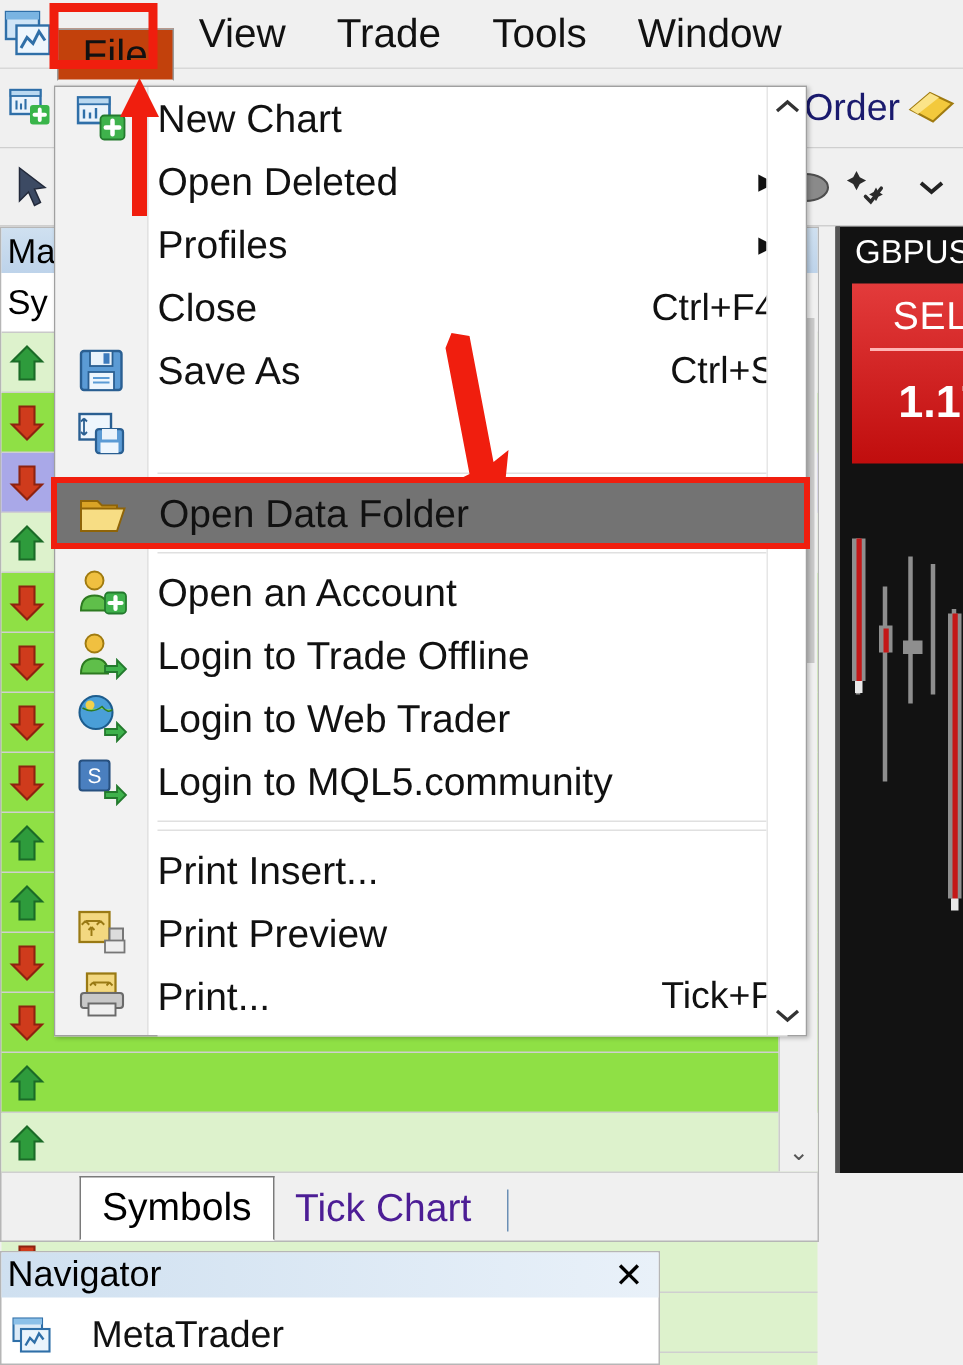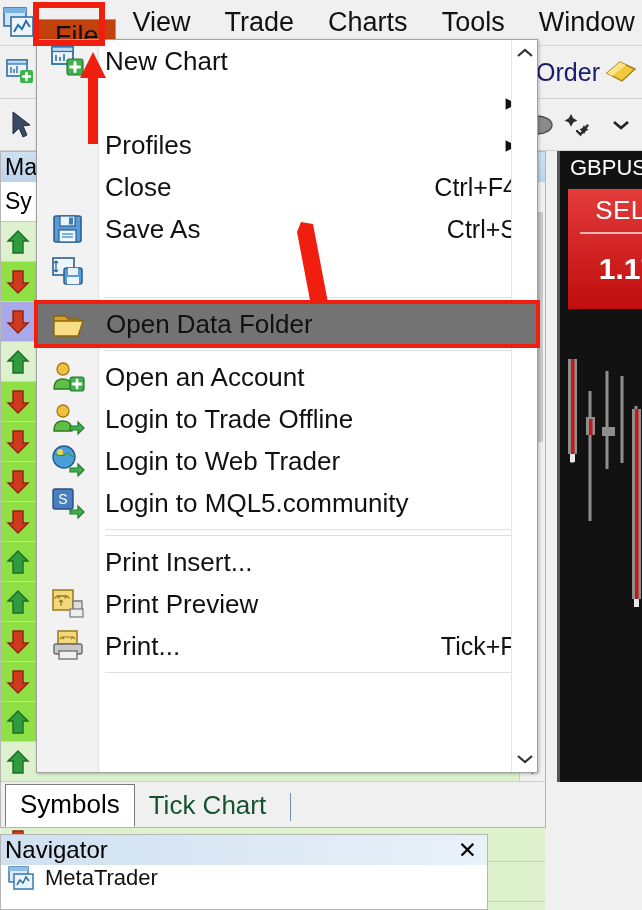--- a/index.html
+++ b/index.html
@@ -74,40 +74,41 @@
   .mw-scroll .btn { height: 26px; display:flex; align-items:center; justify-content:center; font-size:16px; color:#555; }
   .mw-scroll .thumb { position:absolute; left:2px; right:2px; top:30px; height:230px; background:#c9c9c9; }
 
   
   .tabs {
     position: absolute; left: 0; top: 782px; width: 546px; height: 46px;
     background: #f0f0f0; border: 1px solid #b6b6b6; border-top: none;
     display: flex; align-items: flex-end; padding-left: 4px;
   }
   .tab {
-    font-size: 26px; padding: 4px 14px 6px 14px; color: #14532d;
+    font-size: 26px; padding: 4px 14px 6px 14px; color: #4c1d95;
   }
   .tab.active {
     background: #ffffff; border: 1px solid #7a7a7a; border-bottom: 1px solid #fff;
     color: #000;
+    margin-left: 48px;
   }
   .tab-caret { width:1px; height:28px; background:#6b8fb5; margin-left:10px; margin-bottom:6px; }
 
   
   .nav-panel {
-    position: absolute; left: 0; top: 834px; width: 488px; height: 76px;
+    position: absolute; left: 0; top: 834px; width: 440px; height: 76px;
     background: #fff; border: 1px solid #b6b6b6;
   }
   .nav-title {
     height: 30px; background: linear-gradient(to right,#cfe0f0,#e9f1f9);
     display: flex; align-items: center; padding: 0 4px;
     font-size: 24px; color: #000;
   }
   .nav-title .x { margin-left: auto; font-size: 23px; padding-right: 6px; }
-  .nav-row { display:flex; align-items:flex-start; height:40px; padding-left:6px; font-size:22px; color:#111; gap:8px;}
+  .nav-row { display:flex; align-items:flex-end; height:40px; padding-left:6px; font-size:25px; color:#111; gap:24px;}
 
   
   .chart-panel {
     position: absolute; left: 557px; top: 151px; width: 85px; height: 631px;
     background: #121212; border-left: 3px solid #555; overflow: hidden;
   }
   .chart-hdr {
     height: 34px; display: flex; align-items: center; gap: 6px; padding-left: 4px;
     color: #fff; font-size: 22px;
   }
@@ -116,21 +117,21 @@
     background: linear-gradient(to bottom,#e33b3b,#c00d0d);
     color: #fff; text-align: center;
   }
   .sell-box .lbl { font-size: 26px; padding-top: 6px; letter-spacing: .5px; }
   .sell-box .rule { height:2px; background:#ffb3b3; margin: 6px 12px; }
   .sell-box .px { font-size: 30px; font-weight: bold; padding-top: 12px; }
   .candles { position: absolute; left: 0; top: 200px; width: 85px; height: 430px; }
 
   
   .dropdown {
-    position: absolute; left: 36px; top: 39px; width: 502px; height: 734px;
+    position: absolute; left: 36px; top: 57px; width: 502px; height: 634px;
     background: #ffffff; border: 1px solid #a0a0a0;
     box-shadow: 1px 1px 3px rgba(0,0,0,.25);
   }
   .gutter {
     position: absolute; left: 0; top: 0; width: 62px; bottom: 0;
     background: #f2f2f2; border-right: 1px solid #e2e2e2;
   }
   .mi {
     position: relative; height: 42px; display: flex; align-items: center;
     padding-left: 68px; font-size: 26px; color: #111; white-space: nowrap;
@@ -382,40 +383,40 @@
       <svg width="34" height="34" viewBox="0 0 34 34">
         <rect x="2" y="2" width="22" height="18" fill="#cfe4f6" stroke="#2f6fa8" stroke-width="1.6"></rect>
         <rect x="2" y="2" width="22" height="5" fill="#7ab4e2"></rect>
         <rect x="9" y="11" width="22" height="19" fill="#eef6fd" stroke="#2f6fa8" stroke-width="1.6"></rect>
         <path d="M12 26 l4-7 4 4 4-8 4 6" stroke="#2f6fa8" stroke-width="2" fill="none"></path>
       </svg>
     </div>
     <div class="menu-item open">File</div>
     <div class="menu-item">View</div>
     <div class="menu-item">Trade</div>
-    <div class="menu-item">Charts</div>
     <div class="menu-item">Tools</div>
     <div class="menu-item">Window</div>
 
   </div>
 
   <div class="dropdown">
     <div class="gutter"></div>
     <div id="menu-items">
         <div class="mi">
           <span class="ico"><svg width="34" height="34" viewBox="0 0 34 34">
               <rect x="1" y="3" width="21" height="17" fill="#eaf3fb" stroke="#2f6fa8" stroke-width="1.8"></rect>
               <rect x="1" y="3" width="21" height="4.5" fill="#b9d8f0" stroke="#2f6fa8" stroke-width="1.2"></rect>
               <path d="M5 11 L5 17 M9 13 L9 17 M13 10 L13 17" stroke="#2f6fa8" stroke-width="1.6"></path>
               <rect x="16" y="15" width="16" height="16" rx="2.5" fill="#3fb24c" stroke="#237a2d" stroke-width="1.2"></rect>
               <path d="M24 18.5 v9 M19.5 23 h9" stroke="#fff" stroke-width="3" stroke-linecap="round"></path>
             </svg></span>
           <span>New Chart</span>
         </div>
         <div class="mi">
+          <span>Open Deleted</span>
           <span class="sub">▶</span>
         </div>
         <div class="mi">
           <span>Profiles</span>
           <span class="sub">▶</span>
         </div>
         <div class="mi">
           <span>Close</span>
           <span class="accel">Ctrl+F4</span>
         </div>

